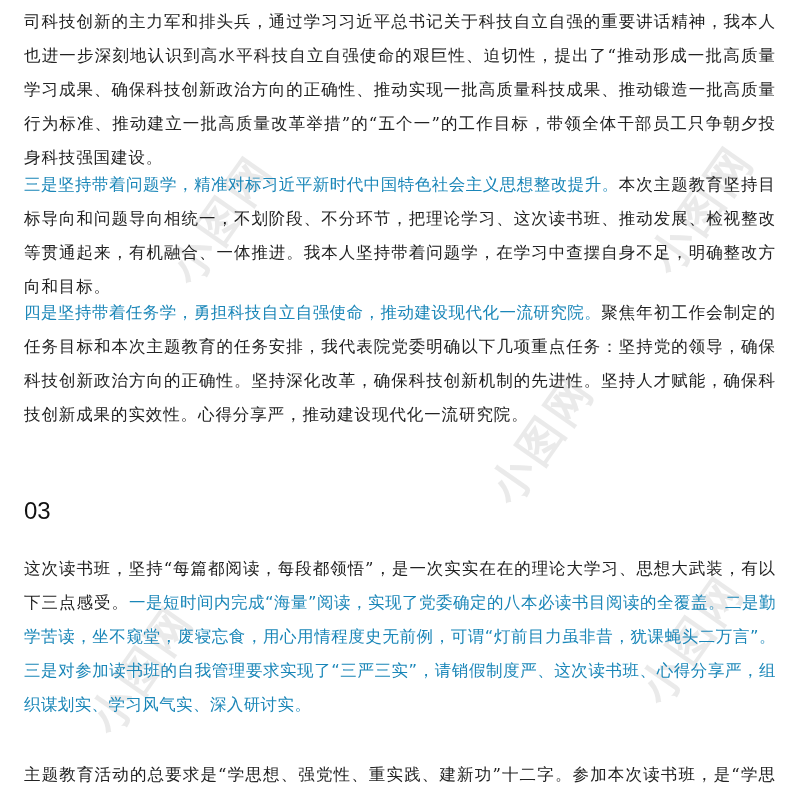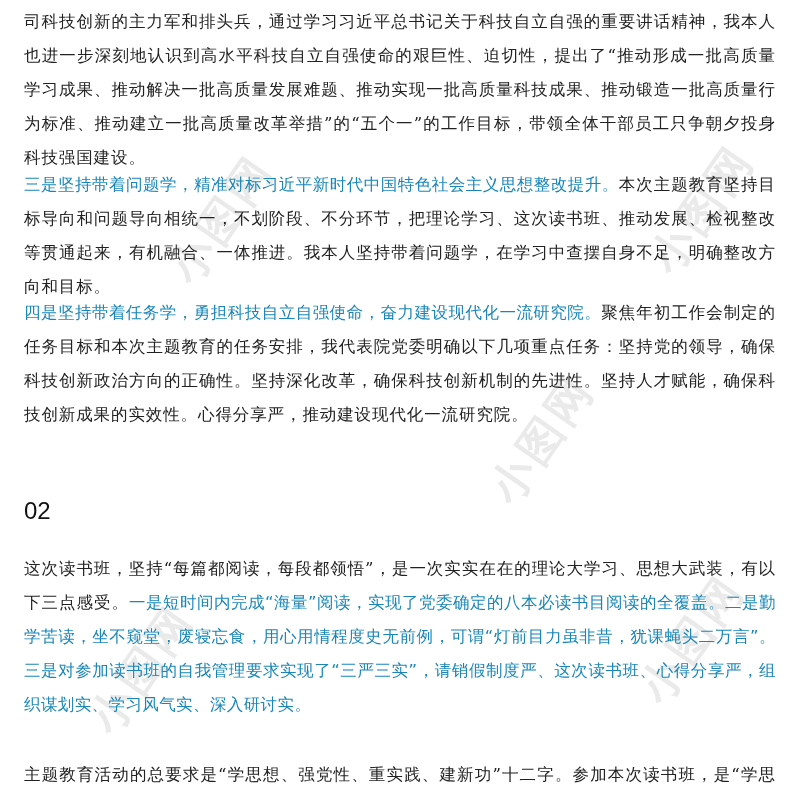--- a/index.html
+++ b/index.html
@@ -40,32 +40,32 @@
 <body>
 
 <div class="wm" style="left:150px; top:190px;">小图网</div>
 <div class="wm" style="left:630px; top:180px;">小图网</div>
 <div class="wm" style="left:470px; top:410px;">小图网</div>
 <div class="wm" style="left:70px; top:640px;">小图网</div>
 <div class="wm" style="left:620px; top:610px;">小图网</div>
 
 <div class="page">
   <p class="para p1">
-    <span>司科技创新的主力军和排头兵，通过学习习近平总书记关于科技自立自强的重要讲话精神，我本人也进一步深刻地认识到高水平科技自立自强使命的艰巨性、迫切性，提出了“推动形成一批高质量学习成果、推动解决一批高质量发展难题、推动实现一批高质量科技成果、推动锻造一批高质量行为标准、推动建立一批高质量改革举措”的“五个一”的工作目标，带领全体干部员工只争朝夕投身科技强国建设。</span>
+    <span>司科技创新的主力军和排头兵，通过学习习近平总书记关于科技自立自强的重要讲话精神，我本人也进一步深刻地认识到高水平科技自立自强使命的艰巨性、迫切性，提出了“推动形成一批高质量学习成果、确保科技创新政治方向的正确性、推动实现一批高质量科技成果、推动锻造一批高质量行为标准、推动建立一批高质量改革举措”的“五个一”的工作目标，带领全体干部员工只争朝夕投身科技强国建设。</span>
   </p>
 
   <p class="para p2">
     <span class="hl">三是坚持带着问题学，精准对标习近平新时代中国特色社会主义思想整改提升。</span><span>本次主题教育坚持目标导向和问题导向相统一，不划阶段、不分环节，把理论学习、这次读书班、推动发展、检视整改等贯通起来，有机融合、一体推进。我本人坚持带着问题学，在学习中查摆自身不足，明确整改方向和目标。</span>
   </p>
 
   <p class="para p3">
-    <span class="hl">四是坚持带着任务学，勇担科技自立自强使命，奋力建设现代化一流研究院。</span><span>聚焦年初工作会制定的任务目标和本次主题教育的任务安排，我代表院党委明确以下几项重点任务：坚持党的领导，确保科技创新政治方向的正确性。坚持深化改革，确保科技创新机制的先进性。坚持人才赋能，确保科技创新成果的实效性。心得分享严，推动建设现代化一流研究院。</span>
+    <span class="hl">四是坚持带着任务学，勇担科技自立自强使命，推动建设现代化一流研究院。</span><span>聚焦年初工作会制定的任务目标和本次主题教育的任务安排，我代表院党委明确以下几项重点任务：坚持党的领导，确保科技创新政治方向的正确性。坚持深化改革，确保科技创新机制的先进性。坚持人才赋能，确保科技创新成果的实效性。心得分享严，推动建设现代化一流研究院。</span>
   </p>
 
-  <div class="sec">02</div>
+  <div class="sec">03</div>
 
   <p class="para p4">
     <span>这次读书班，坚持“每篇都阅读，每段都领悟”，是一次实实在在的理论大学习、思想大武装，有以下三点感受。</span><span class="hl">一是短时间内完成“海量”阅读，实现了党委确定的八本必读书目阅读的全覆盖。二是勤学苦读，坐不窥堂，废寝忘食，用心用情程度史无前例，可谓“灯前目力虽非昔，犹课蝇头二万言”。三是对参加读书班的自我管理要求实现了“三严三实”，请销假制度严、这次读书班、心得分享严，组织谋划实、学习风气实、深入研讨实。</span>
   </p>
 
   <p class="para p5">
     <span>主题教育活动的总要求是“学思想、强党性、重实践、建新功”十二字。参加本次读书班，是“学思想”的重</span>
   </p>
 </div>
 

